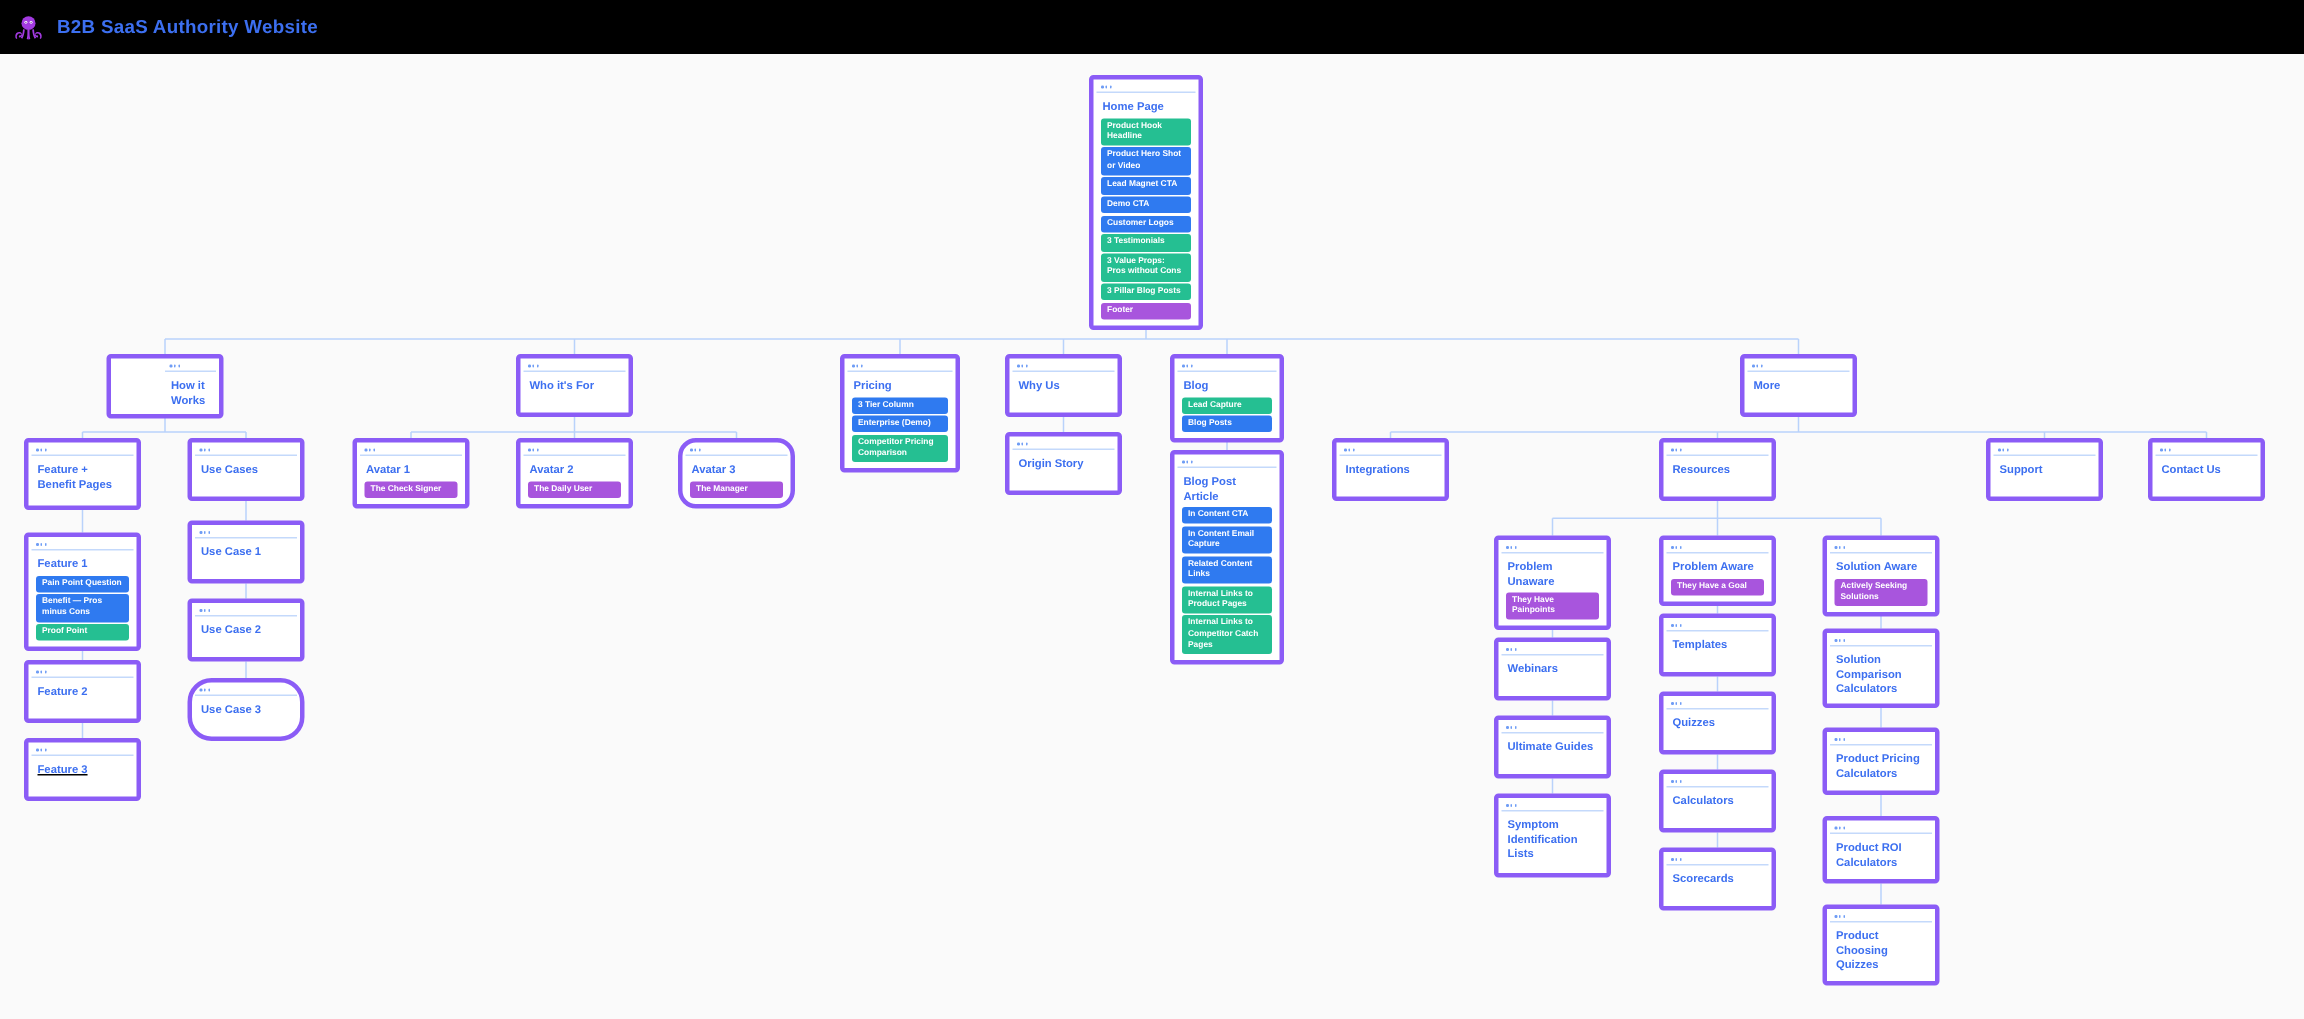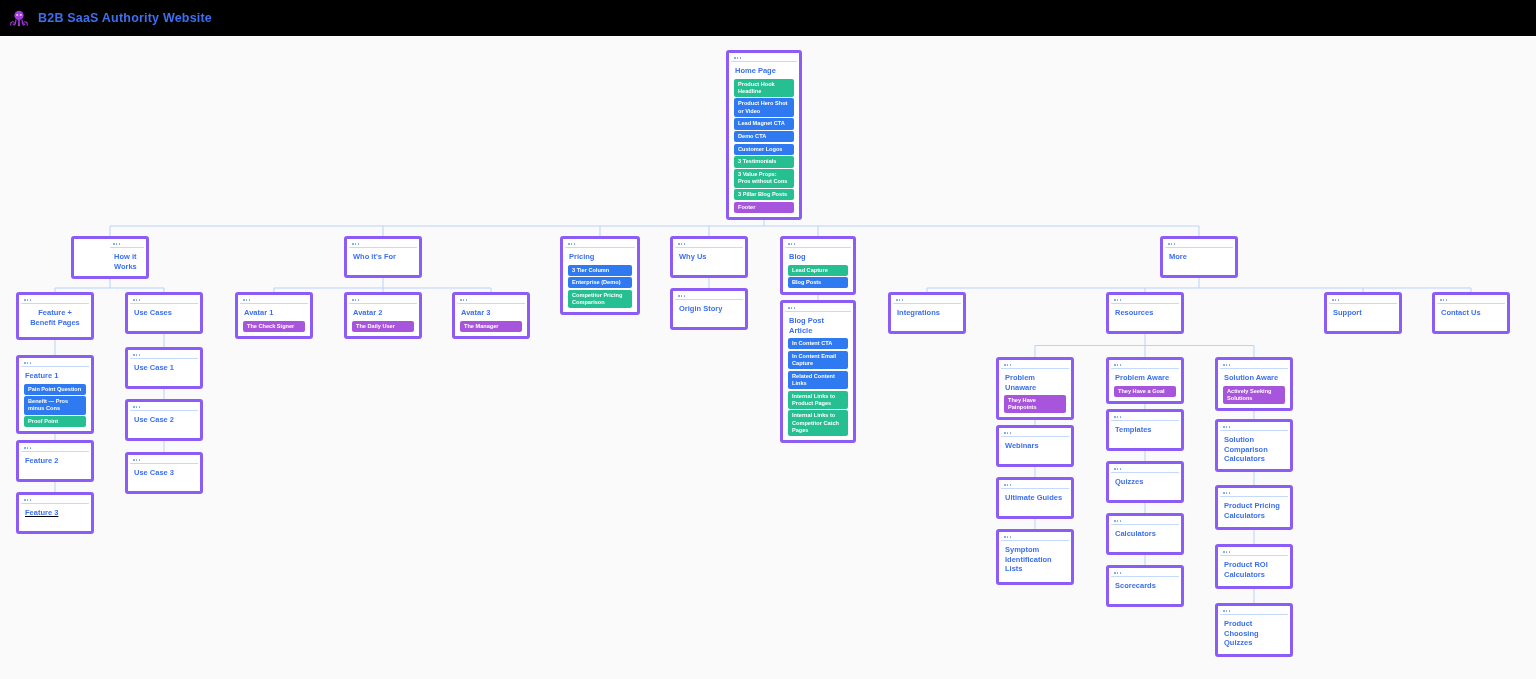--- a/index.html
+++ b/index.html
@@ -181,21 +181,21 @@
           </div>
         </div>
         <div class="node" style="left: 1160px; top: 236px; width: 78px; min-height: 42px;">
           <div class="node-bar">
             <span class="dot"></span>
             <span class="dot"></span>
             <span class="dot"></span>
           </div>
           <div class="node-title">More</div>
         </div>
-        <div class="node" style="left: 16px; top: 292px; width: 78px; min-height: 48px; text-align: center;">
+        <div class="node" style="left: 16px; top: 292px; width: 78px; min-height: 48px;">
           <div class="node-bar">
             <span class="dot"></span>
             <span class="dot"></span>
             <span class="dot"></span>
           </div>
           <div class="node-title">Feature + Benefit Pages</div>
         </div>
         <div class="node" style="left: 125px; top: 292px; width: 78px; min-height: 42px;">
           <div class="node-bar">
             <span class="dot"></span>
@@ -219,21 +219,21 @@
           <div class="node-bar">
             <span class="dot"></span>
             <span class="dot"></span>
             <span class="dot"></span>
           </div>
           <div class="node-title">Avatar 2</div>
           <div class="chips">
             <div class="chip purple">The Daily User</div>
           </div>
         </div>
-        <div class="node" style="left: 452px; top: 292px; width: 78px; min-height: 42px;">
+        <div class="node" style="left: 452px; top: 292px; width: 78px; min-height: 42px; border-radius: 12px;">
           <div class="node-bar">
             <span class="dot"></span>
             <span class="dot"></span>
             <span class="dot"></span>
           </div>
           <div class="node-title">Avatar 3</div>
           <div class="chips">
             <div class="chip purple">The Manager</div>
           </div>
         </div>
@@ -330,21 +330,21 @@
           <div class="node-title">Use Case 1</div>
         </div>
         <div class="node" style="left: 125px; top: 399px; width: 78px; min-height: 42px;">
           <div class="node-bar">
             <span class="dot"></span>
             <span class="dot"></span>
             <span class="dot"></span>
           </div>
           <div class="node-title">Use Case 2</div>
         </div>
-        <div class="node" style="left: 125px; top: 452px; width: 78px; min-height: 42px;">
+        <div class="node" style="left: 125px; top: 452px; width: 78px; min-height: 42px; border-radius: 16px;">
           <div class="node-bar">
             <span class="dot"></span>
             <span class="dot"></span>
             <span class="dot"></span>
           </div>
           <div class="node-title">Use Case 3</div>
         </div>
         <div class="node" style="left: 996px; top: 357px; width: 78px; min-height: 52px;">
           <div class="node-bar">
             <span class="dot"></span>

